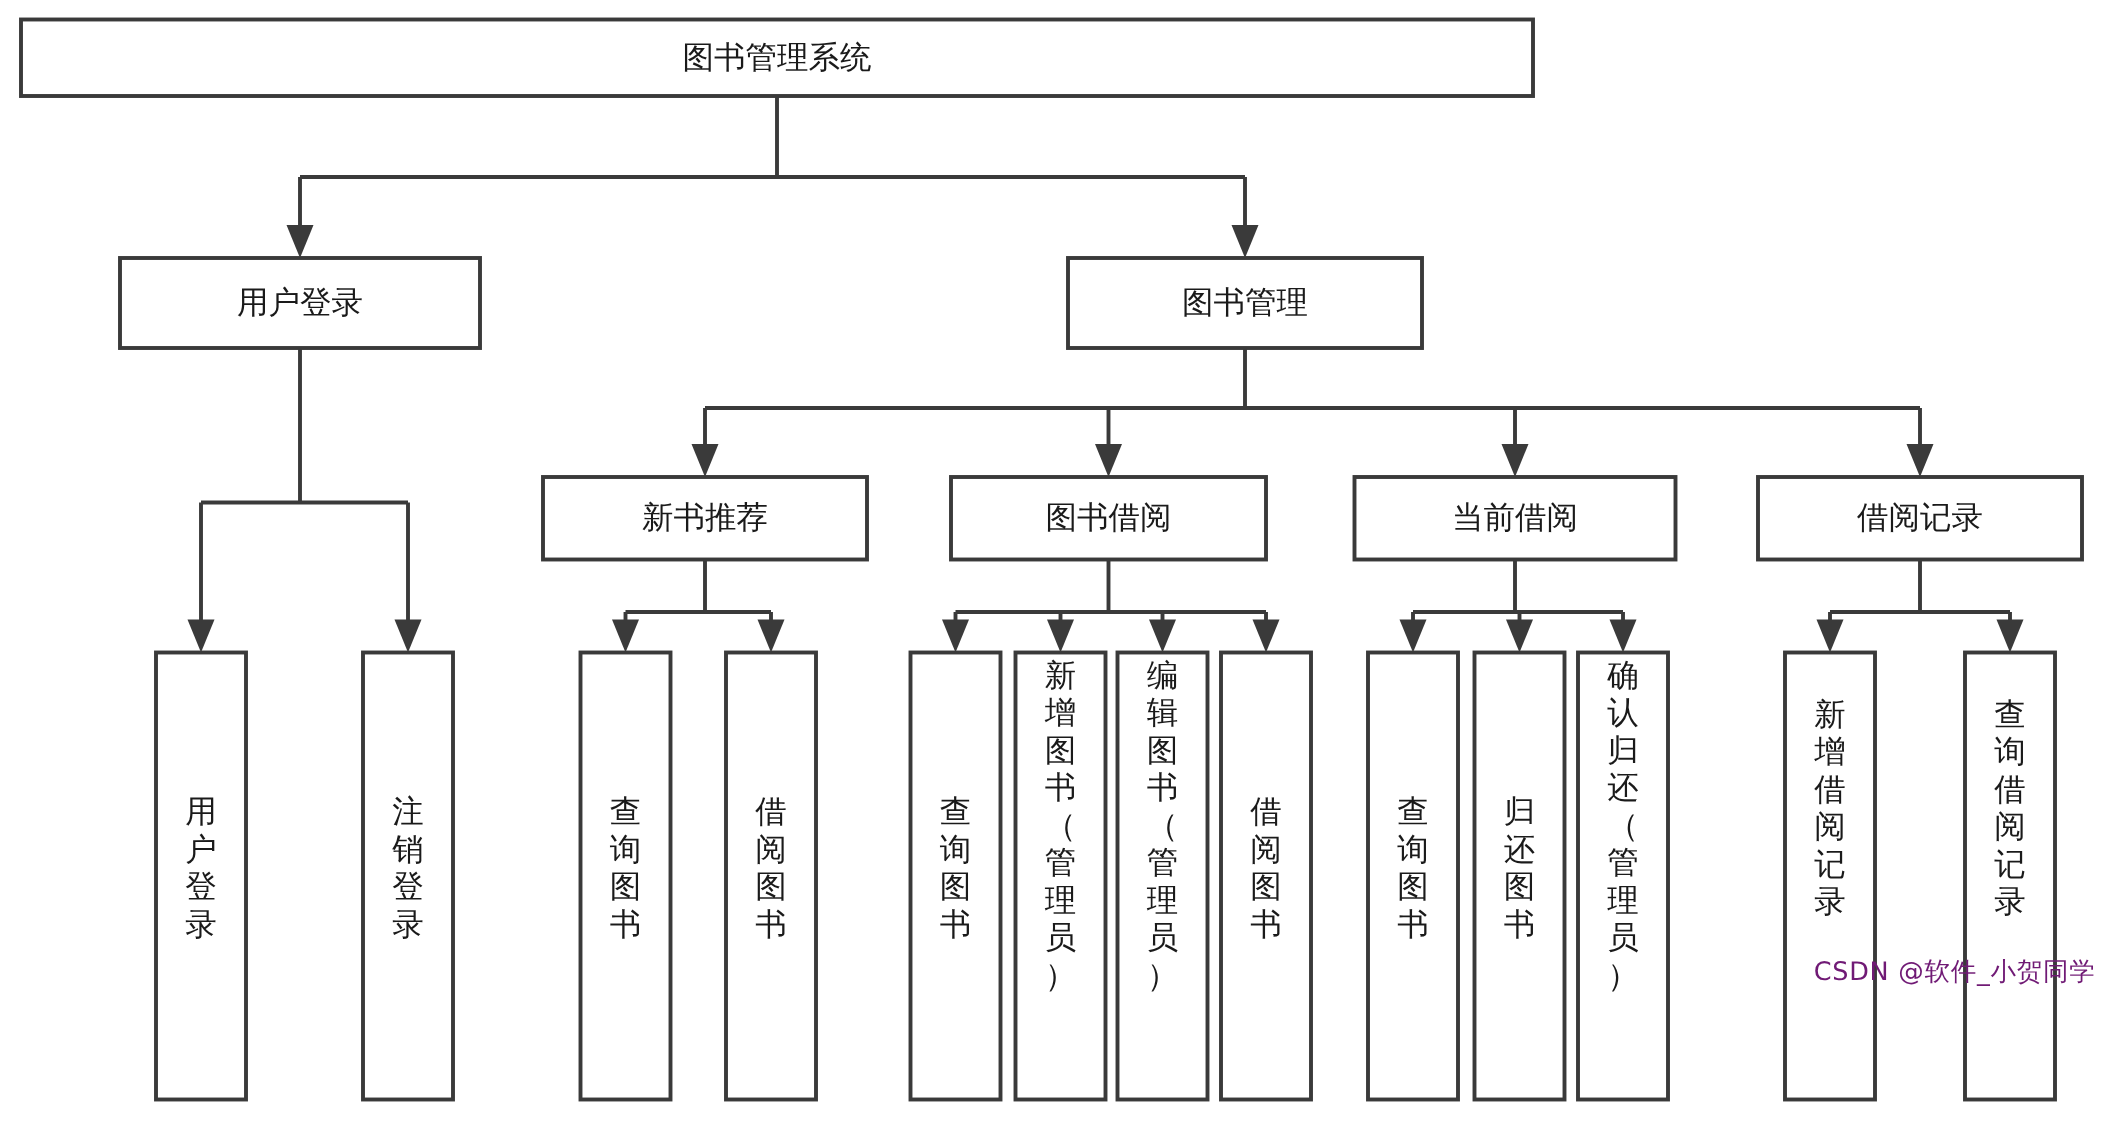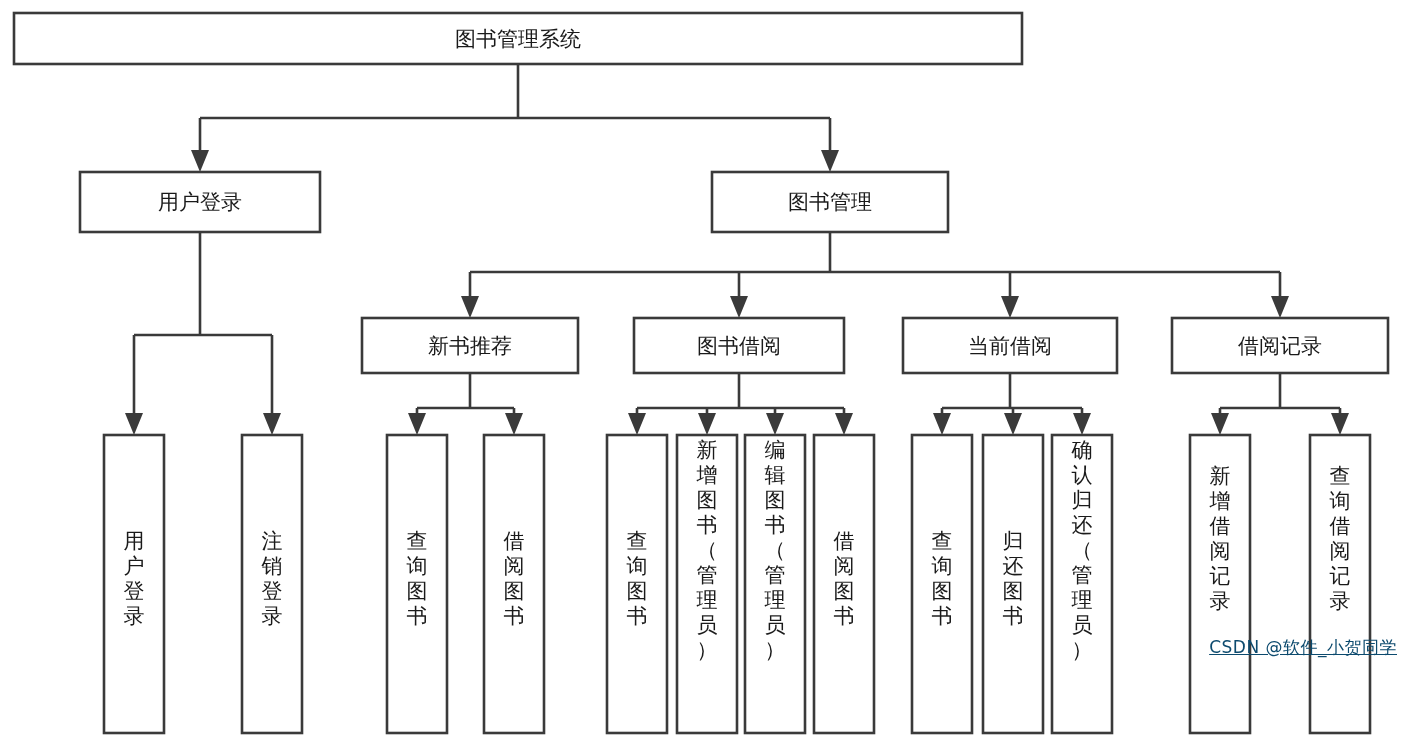--- a/index.html
+++ b/index.html
@@ -54,25 +54,24 @@
     fill: #1a1a1a;
     text-anchor: middle;
     dominant-baseline: middle;
   }
   .watermark {
     position: absolute;
     right: 8px;
     bottom: 6px;
     font-family: "DejaVu Sans", "Liberation Sans", sans-serif;
     font-size: 17px;
-    color: #0c4a6e;
+    color: #701a75;
     white-space: nowrap;
     letter-spacing: 0.5px;
     user-select: none;
-    text-decoration: underline;
   }
 </style>
 </head>
 <body>
 
 <div id="diagram-root">
   <svg class="diagram" viewBox="0 0 1405 747" xmlns="http://www.w3.org/2000/svg">
     <g id="layer-connectors">
         <g>
           <path class="connector" d="M 518 64 L 518 118"></path>

